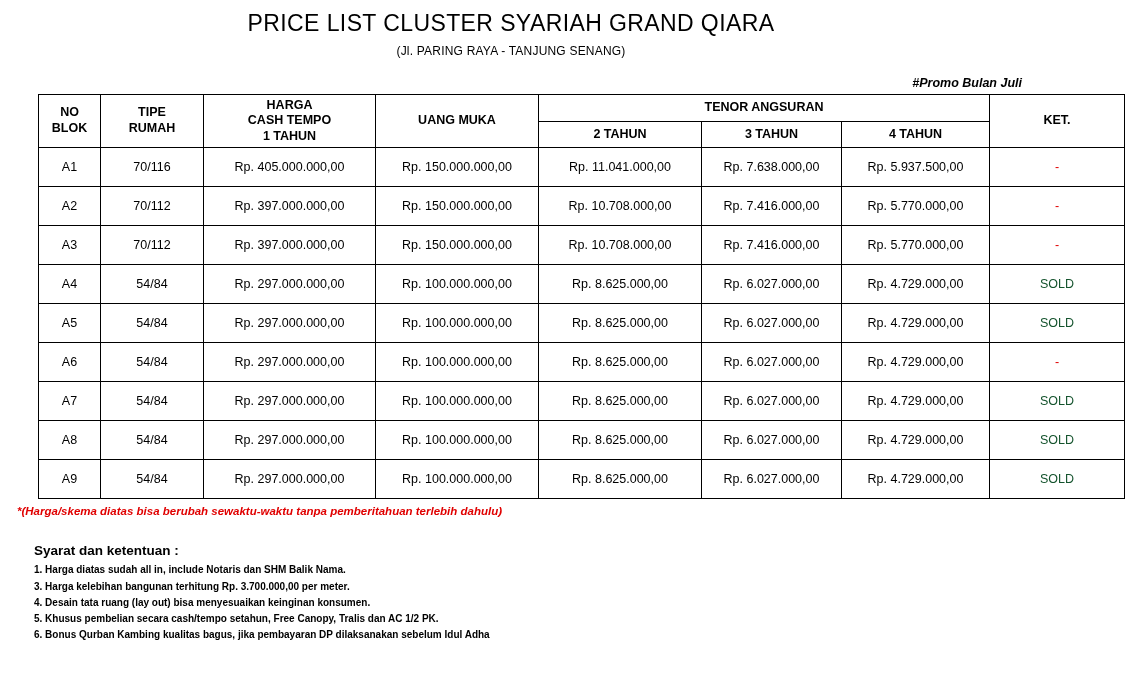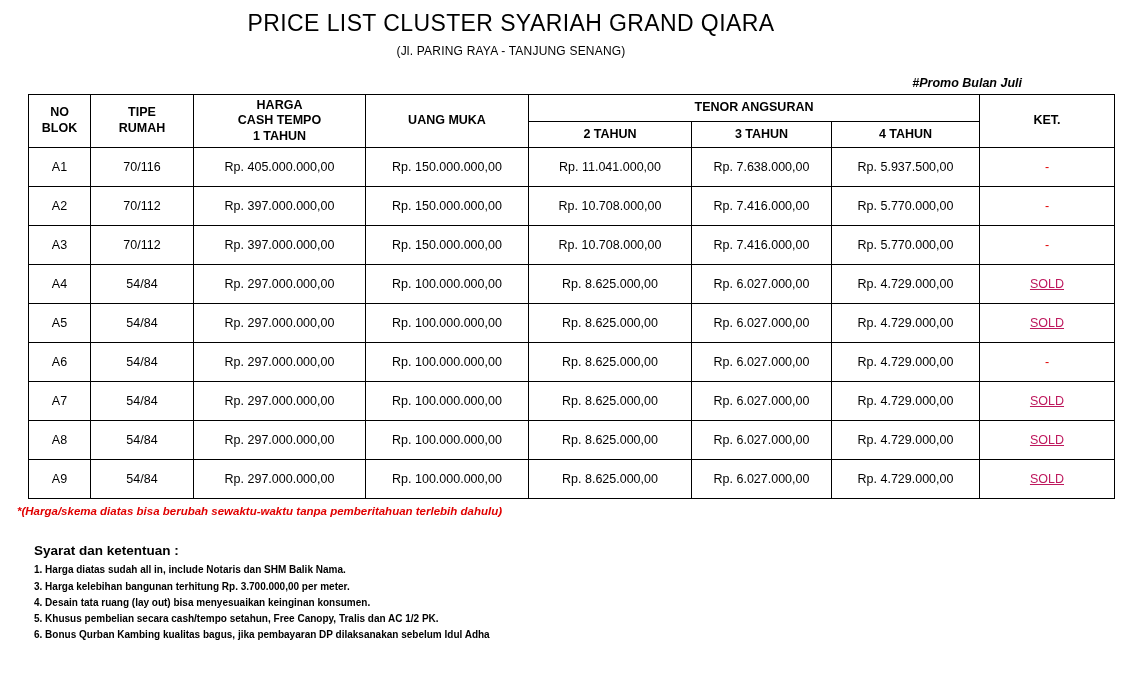--- a/index.html
+++ b/index.html
@@ -40,21 +40,21 @@
   }
   .promo {
     margin: 18px 0 4px 30px;
     font-size: 12.5px;
     font-weight: bold;
     font-style: italic;
     text-align: right;
   }
   table.pricelist {
     border-collapse: collapse;
-    margin-left: 28px;
+    margin-left: 38px;
     width: 1086px;
     table-layout: fixed;
   }
   table.pricelist th,
   table.pricelist td {
     border: 1px solid #000000;
     text-align: center;
     font-size: 12.5px;
     padding: 3px 2px;
   }
@@ -71,24 +71,23 @@
   .c-blok  { width: 62px; }
   .c-tipe  { width: 103px; }
   .c-cash  { width: 172px; }
   .c-dp    { width: 163px; }
   .c-t2    { width: 163px; }
   .c-t3    { width: 140px; }
   .c-t4    { width: 148px; }
   .c-ket   { width: 135px; }
 
   .sold {
-    color: #be185d;
+    color: #14532d;
     font-weight: bold;
     font-size: 12.5px;
-    text-decoration: underline;
   }
   .dash {
     color: #e00000;
     font-weight: bold;
   }
   .note {
     margin: 6px 0 0 17px;
     font-size: 11.5px;
     font-style: italic;
     font-weight: bold;

